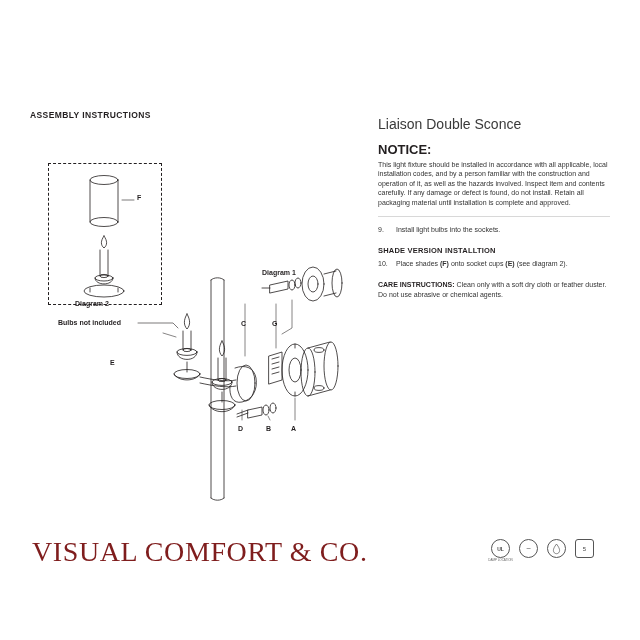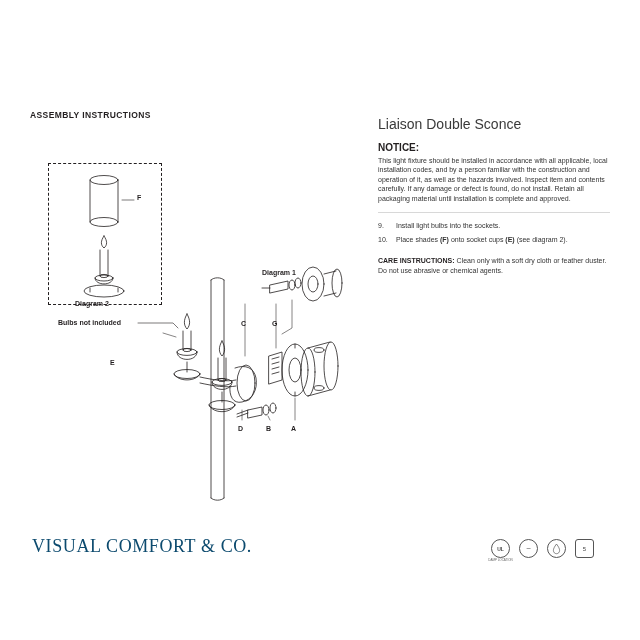--- a/index.html
+++ b/index.html
@@ -73,21 +73,21 @@
   .prod-name {
     font-size: 14px;
     color: #3a3a3a;
   }
   .prod-item {
     font-size: 8.5px;
     color: #9a9a9a;
     margin-top: 2px;
   }
   .notice-head {
-    font-size: 10px;
+    font-size: 13px;
     font-weight: bold;
     margin-top: 10px;
     color: #231f20;
   }
   .notice-body {
     font-size: 7px;
     line-height: 1.35;
     margin-top: 3px;
     color: #333;
     text-align: left;
@@ -119,23 +119,23 @@
     margin-top: 12px;
   }
   .care b { color: #231f20; }
 
   
   .brand {
     position: absolute;
     left: 32px;
     top: 518px;
     font-family: "Liberation Serif", serif;
-    font-size: 18px;
+    font-size: 28px;
     letter-spacing: 0.6px;
-    color: #0c4a6e;
+    color: #7f1d1d;
   }
   .footer-icons {
     position: absolute;
     right: 28px;
     top: 521px;
     display: flex;
     align-items: center;
     gap: 9px;
   }
   .fi {
@@ -296,20 +296,21 @@
     <div class="notice-head">NOTICE:</div>
     <div class="notice-body">This light fixture should be installed in accordance with all applicable, local installation codes, and by a person familiar with the construction and operation of it, as well as the hazards involved. Inspect item and contents carefully. If any damage or defect is found, do not install. Retain all packaging material until installation is complete and approved.</div>
 
     <hr class="hr">
 
     <div class="step-row">
       <span class="step-num">9.</span>
       <span>Install light bulbs into the sockets.</span>
     </div>
 
+    <div class="sec-head">SHADE VERSION INSTALLTION</div>
 
     <div class="step-row" style="margin-top:4px;">
       <span class="step-num">10.</span>
       <span><span>Place shades </span><b>(F)</b><span> onto socket cups </span><b>(E)</b><span> (see diagram 2).</span></span>
     </div>
 
     <div class="care"><b>CARE INSTRUCTIONS:</b><span> Clean only with a soft dry cloth or feather duster. Do not use abrasive or chemical agents.</span></div>
   </div>
 
   <div class="brand">VISUAL COMFORT &amp; CO.</div>

